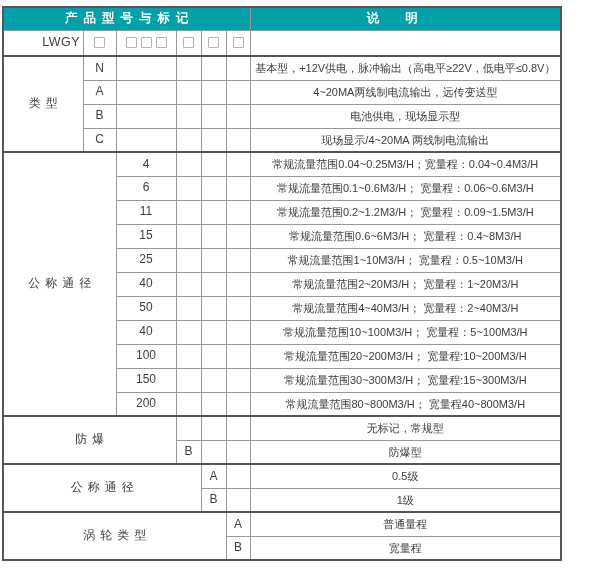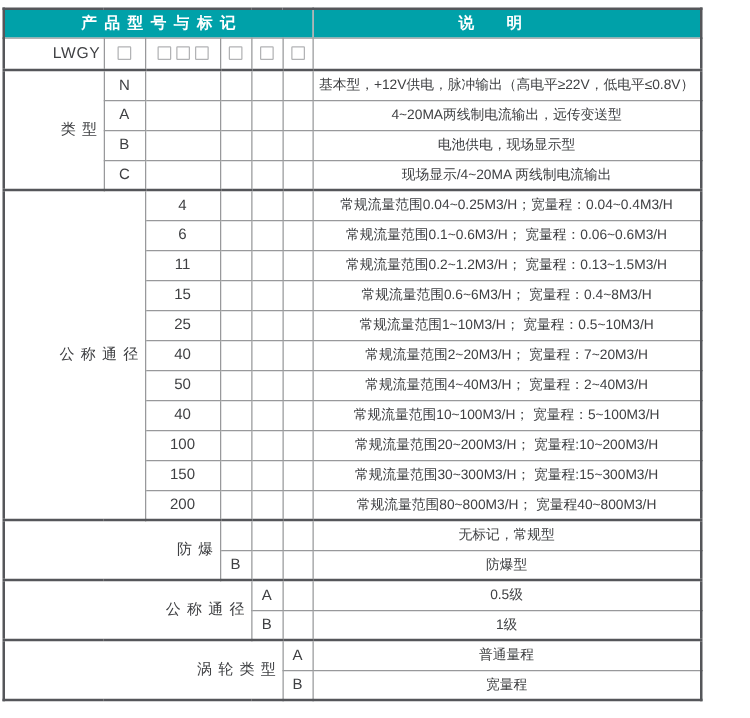--- a/index.html
+++ b/index.html
@@ -31,21 +31,21 @@
   tr.modelrow{height:26px;}
   th{
     background:#00a1a9;
     color:#ffffff;
     font-weight:bold;
     font-size:12.5px;
   }
   th.h-left{letter-spacing:6px;padding-left:6px;}
   th.h-right{letter-spacing:26px;}
   tr.sec td{border-top:2px solid #55565a;}
-  td.lbl{letter-spacing:5px;padding-left:5px;font-size:12px;text-align:right;}
+  td.lbl{letter-spacing:5px;padding-left:5px;font-size:12px;}
   td.model{font-size:12.5px;letter-spacing:0.5px;padding-left:36px;}
   td.code{font-size:12px;}
   td.desc{font-size:11px;}
   .cb{
     display:inline-block;
     width:9px;height:9px;
     border:1px solid #b2b3b5;
     border-radius:1px;
     background:#ffffff;
     vertical-align:middle;
@@ -130,42 +130,42 @@
     <td></td>
           <td></td>
           <td></td>
     <td class="desc">常规流量范围0.1~0.6M3/H； 宽量程：0.06~0.6M3/H</td>
   </tr>
   <tr>
     <td class="code">11</td>
     <td></td>
           <td></td>
           <td></td>
-    <td class="desc">常规流量范围0.2~1.2M3/H； 宽量程：0.13~1.5M3/H</td>
+    <td class="desc">常规流量范围0.2~1.2M3/H； 宽量程：0.09~1.5M3/H</td>
   </tr>
   <tr>
     <td class="code">15</td>
     <td></td>
           <td></td>
           <td></td>
     <td class="desc">常规流量范围0.6~6M3/H； 宽量程：0.4~8M3/H</td>
   </tr>
   <tr>
     <td class="code">25</td>
     <td></td>
           <td></td>
           <td></td>
     <td class="desc">常规流量范围1~10M3/H； 宽量程：0.5~10M3/H</td>
   </tr>
   <tr>
     <td class="code">40</td>
     <td></td>
           <td></td>
           <td></td>
-    <td class="desc">常规流量范围2~20M3/H； 宽量程：7~20M3/H</td>
+    <td class="desc">常规流量范围2~20M3/H； 宽量程：1~20M3/H</td>
   </tr>
   <tr>
     <td class="code">50</td>
     <td></td>
           <td></td>
           <td></td>
     <td class="desc">常规流量范围4~40M3/H； 宽量程：2~40M3/H</td>
   </tr>
   <tr>
     <td class="code">40</td>

